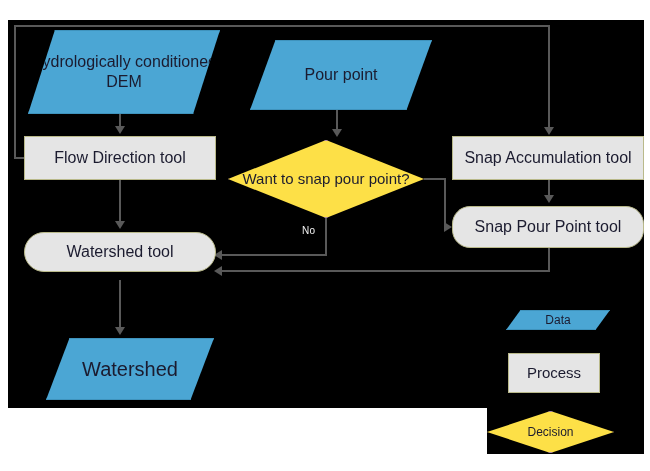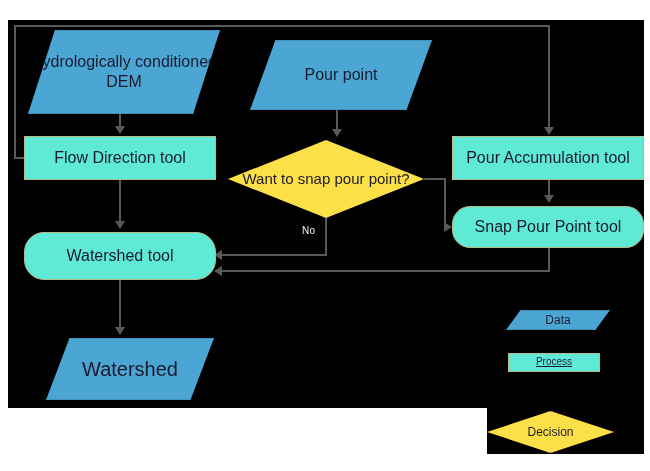--- a/index.html
+++ b/index.html
@@ -38,47 +38,47 @@
     position: absolute;
     box-sizing: border-box;
     display: flex;
     align-items: center;
     justify-content: center;
     color: #1b1b2f;
     text-align: center;
     line-height: 1.25;
   }
   .process {
-    background: #5eead4;
+    background: #e5e5e5;
     border: 1px solid #b9b98a;
   }
   .data-shape {
     background: #4ba6d4;
     border: 1px solid #3f93bd;
     clip-path: polygon(14% 0%, 100% 0%, 86% 100%, 0% 100%);
   }
   .decision {
     background: #fde047;
     border: 1px solid #a87ec4;
     clip-path: polygon(50% 0%, 100% 50%, 50% 100%, 0% 50%);
   }
 
   
   #node-hcdem   { left: 28px;  top: 30px;  width: 192px; height: 84px;  font-size: 16px; }
   #node-pourpt  { left: 250px; top: 40px;  width: 182px; height: 70px;  font-size: 16px; }
   #node-flowdir { left: 24px;  top: 136px; width: 192px; height: 44px;  font-size: 16px; }
   #node-flowacc { left: 452px; top: 136px; width: 192px; height: 44px;  font-size: 16px; }
   #node-decision{ left: 228px; top: 140px; width: 196px; height: 78px;  font-size: 15px; }
   #node-snap    { left: 452px; top: 206px; width: 192px; height: 42px;  font-size: 16px; border-radius: 18px; }
-  #node-wstool  { left: 24px;  top: 232px; width: 192px; height: 48px;  font-size: 16px; border-radius: 20px; }
+  #node-wstool  { left: 24px;  top: 232px; width: 192px; height: 40px;  font-size: 16px; border-radius: 20px; }
   #node-watershed{left: 46px;  top: 338px; width: 168px; height: 62px;  font-size: 20px; }
 
   
   #legend-data     { left: 506px; top: 310px; width: 104px; height: 20px; font-size: 12px; align-items: center; }
-  #legend-process  { left: 508px; top: 353px; width: 92px;  height: 19px; font-size: 10px; text-decoration: underline; }
+  #legend-process  { left: 508px; top: 353px; width: 92px;  height: 40px; font-size: 15px; }
   #legend-decision { left: 487px; top: 411px; width: 127px; height: 42px; font-size: 12px; }
 
   
   .line-h, .line-v {
     position: absolute;
     background: #595959;
   }
   .line-h { height: 2px; }
   .line-v { width: 2px; }
 
@@ -161,21 +161,21 @@
 
   <div class="node data-shape" id="node-pourpt">
     <span>Pour point</span>
   </div>
 
   <div class="node process" id="node-flowdir">
     <span>Flow Direction tool</span>
   </div>
 
   <div class="node process" id="node-flowacc">
-    <span>Pour Accumulation tool</span>
+    <span>Snap Accumulation tool</span>
   </div>
 
   <div class="node decision" id="node-decision">
     <span>Want to snap pour point?</span>
   </div>
 
   <div class="node process" id="node-snap">
     <span>Snap Pour Point tool</span>
   </div>
 

